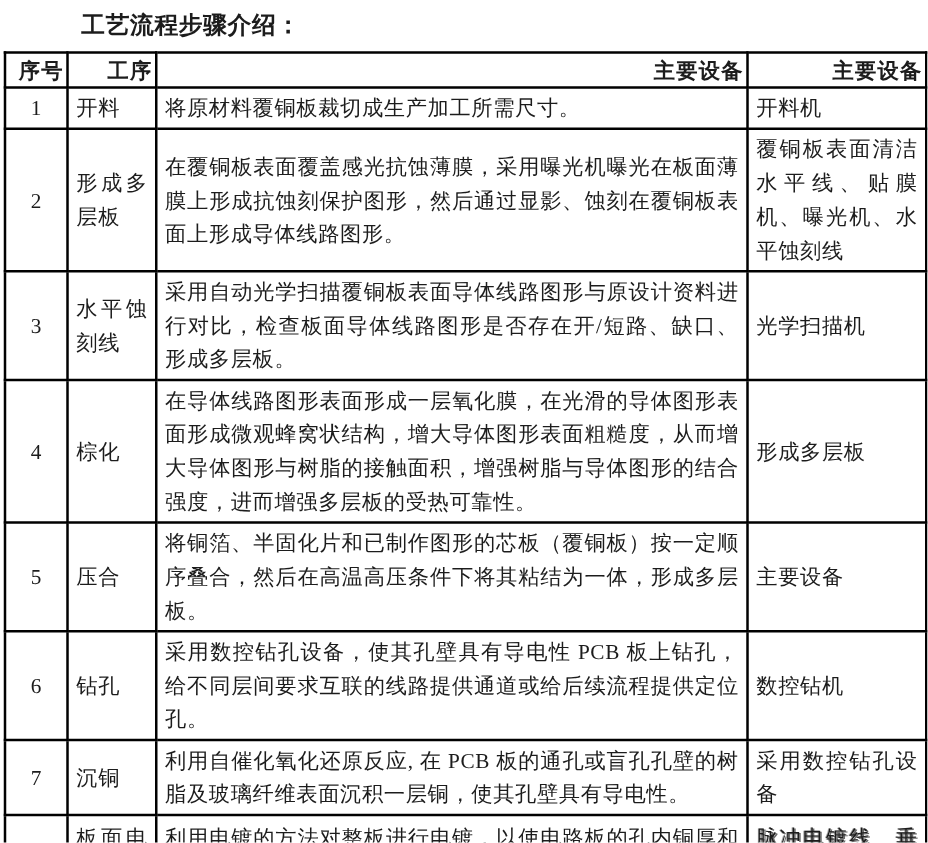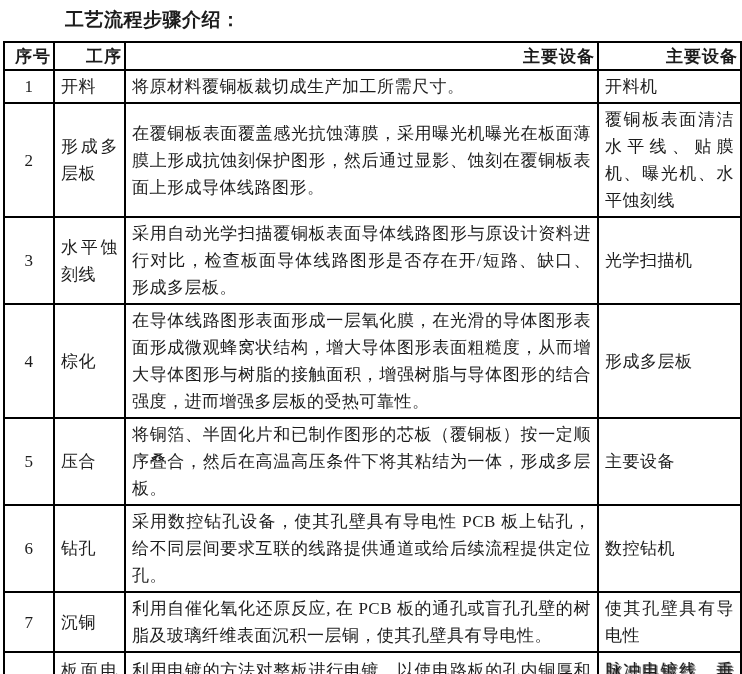--- a/index.html
+++ b/index.html
@@ -120,21 +120,21 @@
         <tr>
     <td class="cell-no">6</td>
     <td class="cell-process">钻孔</td>
     <td class="cell-content">采用数控钻孔设备，使其孔壁具有导电性 PCB 板上钻孔，给不同层间要求互联的线路提供通道或给后续流程提供定位孔。</td>
     <td class="cell-equipment">数控钻机</td>
   </tr>
         <tr>
     <td class="cell-no">7</td>
     <td class="cell-process">沉铜</td>
     <td class="cell-content">利用自催化氧化还原反应, 在 PCB 板的通孔或盲孔孔壁的树脂及玻璃纤维表面沉积一层铜，使其孔壁具有导电性。</td>
-    <td class="cell-equipment">使其孔壁具有导电性</td>
+    <td class="cell-equipment">采用数控钻孔设备</td>
   </tr>
         <tr>
     <td class="cell-no">8</td>
     <td class="cell-process">板面电镀</td>
     <td class="cell-content">利用电镀的方法对整板进行电镀，以使电路板的孔内铜厚和表面铜厚达到一定的厚度要求，实现多层板不同层之间电气</td>
     <td class="cell-equipment overprint">脉冲电镀线、垂直连续电镀线</td>
   </tr>
       </tbody>
   </table>
 </div>

